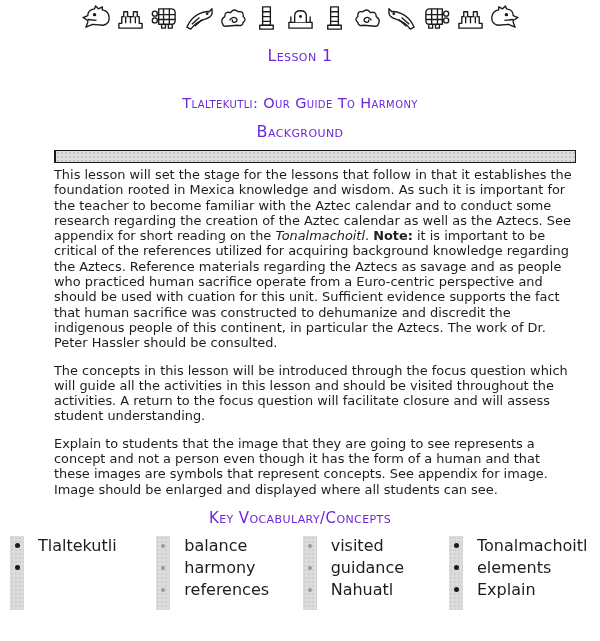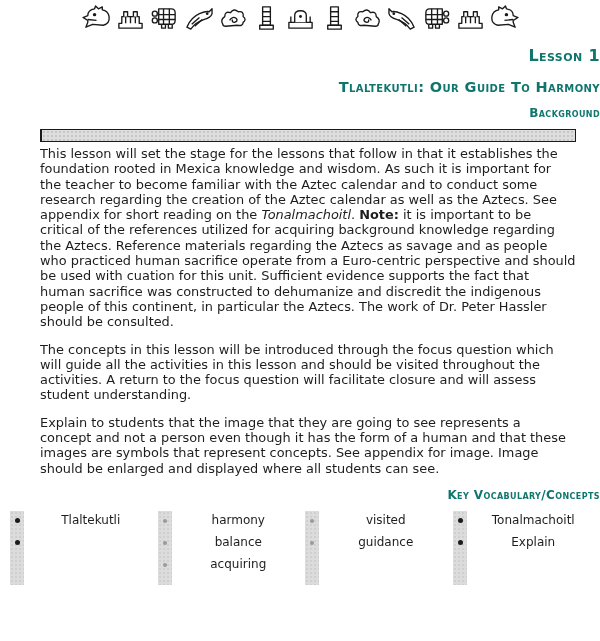--- a/index.html
+++ b/index.html
@@ -22,33 +22,33 @@
     justify-content: center;
     align-items: center;
     gap: 3px;
   }
   .glyph { display: inline-flex; width: 31px; height: 29px; }
   .glyph.flip { transform: scaleX(-1); }
   .glyph svg { width: 100%; height: 100%; }
 
   
   .hd {
-    text-align: right;
-    font-weight: bold;
+    text-align: center;
+    font-weight: normal;
     font-variant: small-caps;
-    color: #0f766e;
+    color: #6d28d9;
     letter-spacing: 0.4px;
   }
   .hd-lesson   { margin-top: 12px; font-size: 16px; }
-  .hd-title    { margin-top: 14px; font-size: 14.5px; }
-  .hd-sub      { margin-top: 11px; font-size: 12px; }
-  .hd-vocab    { margin-top: 12px; font-size: 12px; }
-
-  
-  .content { padding: 0 24px 0 40px; }
+  .hd-title    { margin-top: 30px; font-size: 14.5px; }
+  .hd-sub      { margin-top: 11px; font-size: 16px; }
+  .hd-vocab    { margin-top: 12px; font-size: 15px; }
+
+  
+  .content { padding: 0 24px 0 54px; }
 
   
   .divider-bar {
     margin-top: 9px;
     height: 11px;
     background-color: #dedede;
     background-image: radial-gradient(#c6c6c6 0.8px, transparent 0.9px);
     background-size: 4px 4px;
     border: 1px solid #1a1a1a;
     border-left-width: 2px;
@@ -82,24 +82,23 @@
     position: absolute;
     left: 0; top: 0; bottom: 0;
     width: 14px;
     background-color: #dcdcdc;
     background-image: radial-gradient(#cfcfcf 0.8px, transparent 0.9px);
     background-size: 4px 4px;
   }
   .vocab-item {
     position: relative;
     margin-bottom: 6px;
-    font-size: 12px;
+    font-size: 16px;
     line-height: 15.3px;
     min-height: 16px;
-    text-align: center;
   }
   .vtext { white-space: pre-line; }
   .vbullet {
     position: absolute;
     left: -23px;
     top: 5px;
     width: 5px;
     height: 5px;
     border-radius: 50%;
   }
@@ -244,32 +243,34 @@
   <div class="vocab-wrap">
 
     <div class="vocab-col">
       <div class="vocab-strip"></div>
       <div class="vocab-item"><span class="vbullet dark"></span><span class="vtext">Tlaltekutli</span></div>
       <div class="vocab-item"><span class="vbullet dark"></span></div>
     </div>
 
     <div class="vocab-col">
       <div class="vocab-strip"></div>
+      <div class="vocab-item"><span class="vbullet light"></span><span class="vtext">balance</span></div>
       <div class="vocab-item"><span class="vbullet light"></span><span class="vtext">harmony</span></div>
-      <div class="vocab-item"><span class="vbullet light"></span><span class="vtext">balance</span></div>
-      <div class="vocab-item"><span class="vbullet light"></span><span class="vtext">acquiring</span></div>
+      <div class="vocab-item"><span class="vbullet light"></span><span class="vtext">references</span></div>
     </div>
 
     <div class="vocab-col">
       <div class="vocab-strip"></div>
       <div class="vocab-item"><span class="vbullet light"></span><span class="vtext">visited</span></div>
       <div class="vocab-item"><span class="vbullet light"></span><span class="vtext">guidance</span></div>
+      <div class="vocab-item"><span class="vbullet light"></span><span class="vtext">Nahuatl</span></div>
     </div>
 
     <div class="vocab-col">
       <div class="vocab-strip"></div>
       <div class="vocab-item"><span class="vbullet dark"></span><span class="vtext">Tonalmachoitl</span></div>
+      <div class="vocab-item"><span class="vbullet dark"></span><span class="vtext">elements</span></div>
       <div class="vocab-item"><span class="vbullet dark"></span><span class="vtext">Explain</span></div>
     </div>
 
   </div>
 
 </div>
 
 </body></html>

